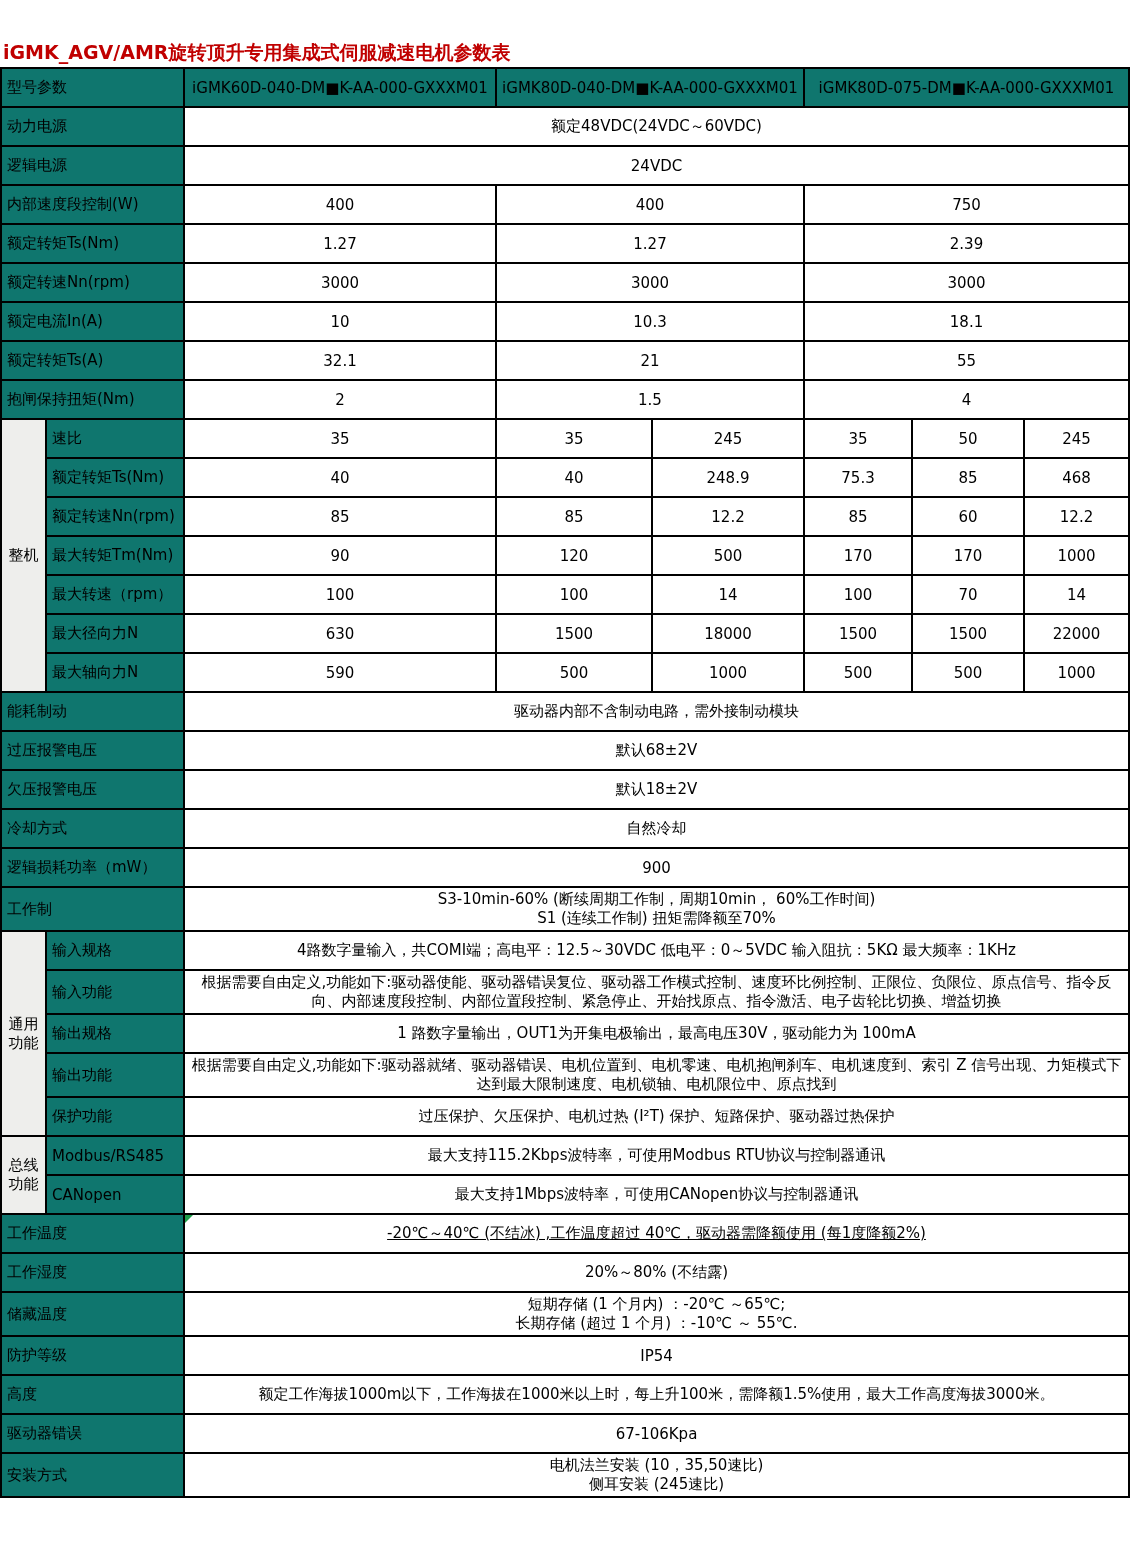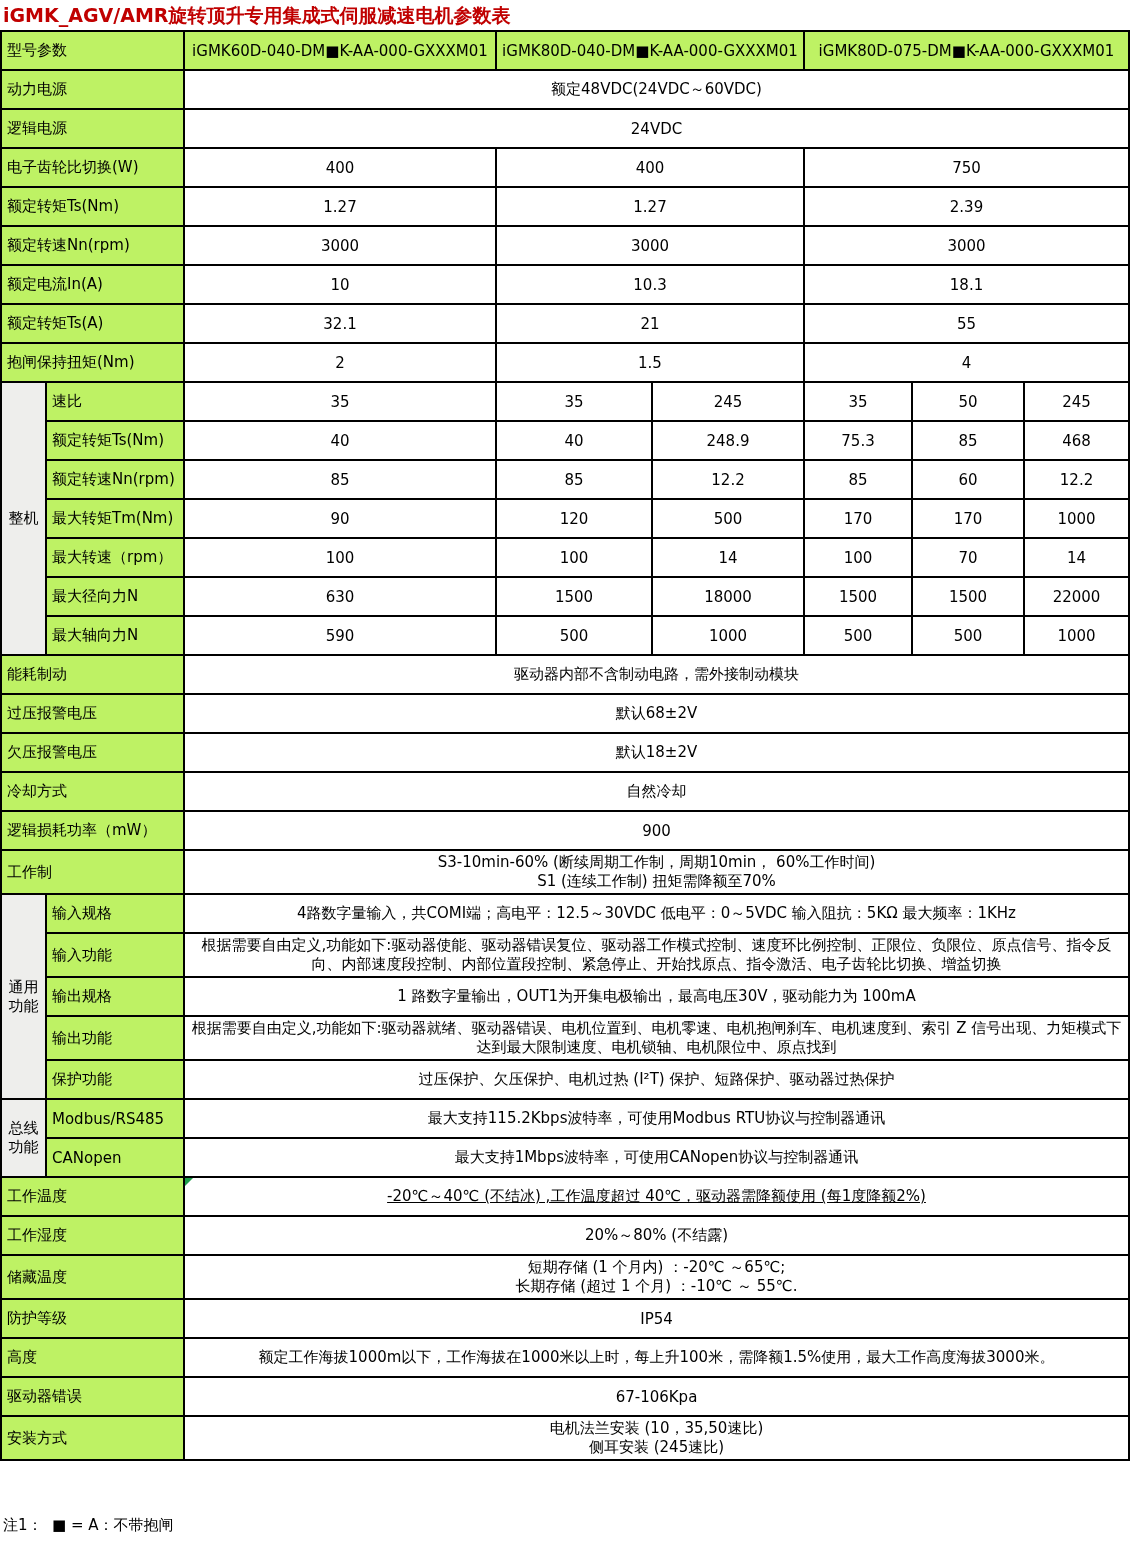--- a/index.html
+++ b/index.html
@@ -1,21 +1,21 @@
 <!DOCTYPE html>
 <html><head>
 <meta charset="utf-8">
 <style>
   html,body{margin:0;padding:0;background:#ffffff;}
   body{font-family:"DejaVu Sans",sans-serif;color:#000;width:1134px;}
   .page{width:1134px;}
-  .title{color:#c00000;font-weight:bold;font-size:19px;line-height:24px;padding:3px 0 3px 3px;}
+  .title{color:#c00000;font-weight:bold;font-size:19px;line-height:24px;padding:3px 0 3px 3px;margin-top:37px;}
   table{border-collapse:collapse;table-layout:fixed;width:1128px;}
   td{border:2px solid #000;font-size:15px;height:33px;vertical-align:middle;word-wrap:break-word;}
-  td.lbl{background:#bef264;text-align:left;padding:2px 5px;}
+  td.lbl{background:#0f766e;text-align:left;padding:2px 5px;}
   td.g{background:#eeeeec;text-align:center;padding:2px 2px;margin-left:40px;}
   td.v{text-align:center;padding:2px 5px;white-space:pre-line;}
   td.v.tl{text-align:center;}
   td.mk{position:relative;text-decoration:underline;}
   td.mk::before{content:"";position:absolute;top:0;left:0;width:0;height:0;
     border-top:8px solid #1e9e4a;border-right:8px solid transparent;}
   .notes{font-size:15px;line-height:24px;padding:4px 0 0 3px;white-space:pre;}
   .note-line{white-space:pre;}
 </style>
 </head>
@@ -44,21 +44,21 @@
         </tr>
         <tr>
           <td class="lbl" colspan="2">动力电源</td>
           <td colspan="6" class="v">额定48VDC(24VDC～60VDC)</td>
         </tr>
         <tr>
           <td class="lbl" colspan="2">逻辑电源</td>
           <td colspan="6" class="v">24VDC</td>
         </tr>
         <tr>
-          <td class="lbl" colspan="2">电子齿轮比切换(W)</td>
+          <td class="lbl" colspan="2">内部速度段控制(W)</td>
           <td colspan="1" class="v">400</td>
           <td colspan="2" class="v">400</td>
           <td colspan="3" class="v">750</td>
         </tr>
         <tr>
           <td class="lbl" colspan="2">额定转矩Ts(Nm)</td>
           <td colspan="1" class="v">1.27</td>
           <td colspan="2" class="v">1.27</td>
           <td colspan="3" class="v">2.39</td>
         </tr>

